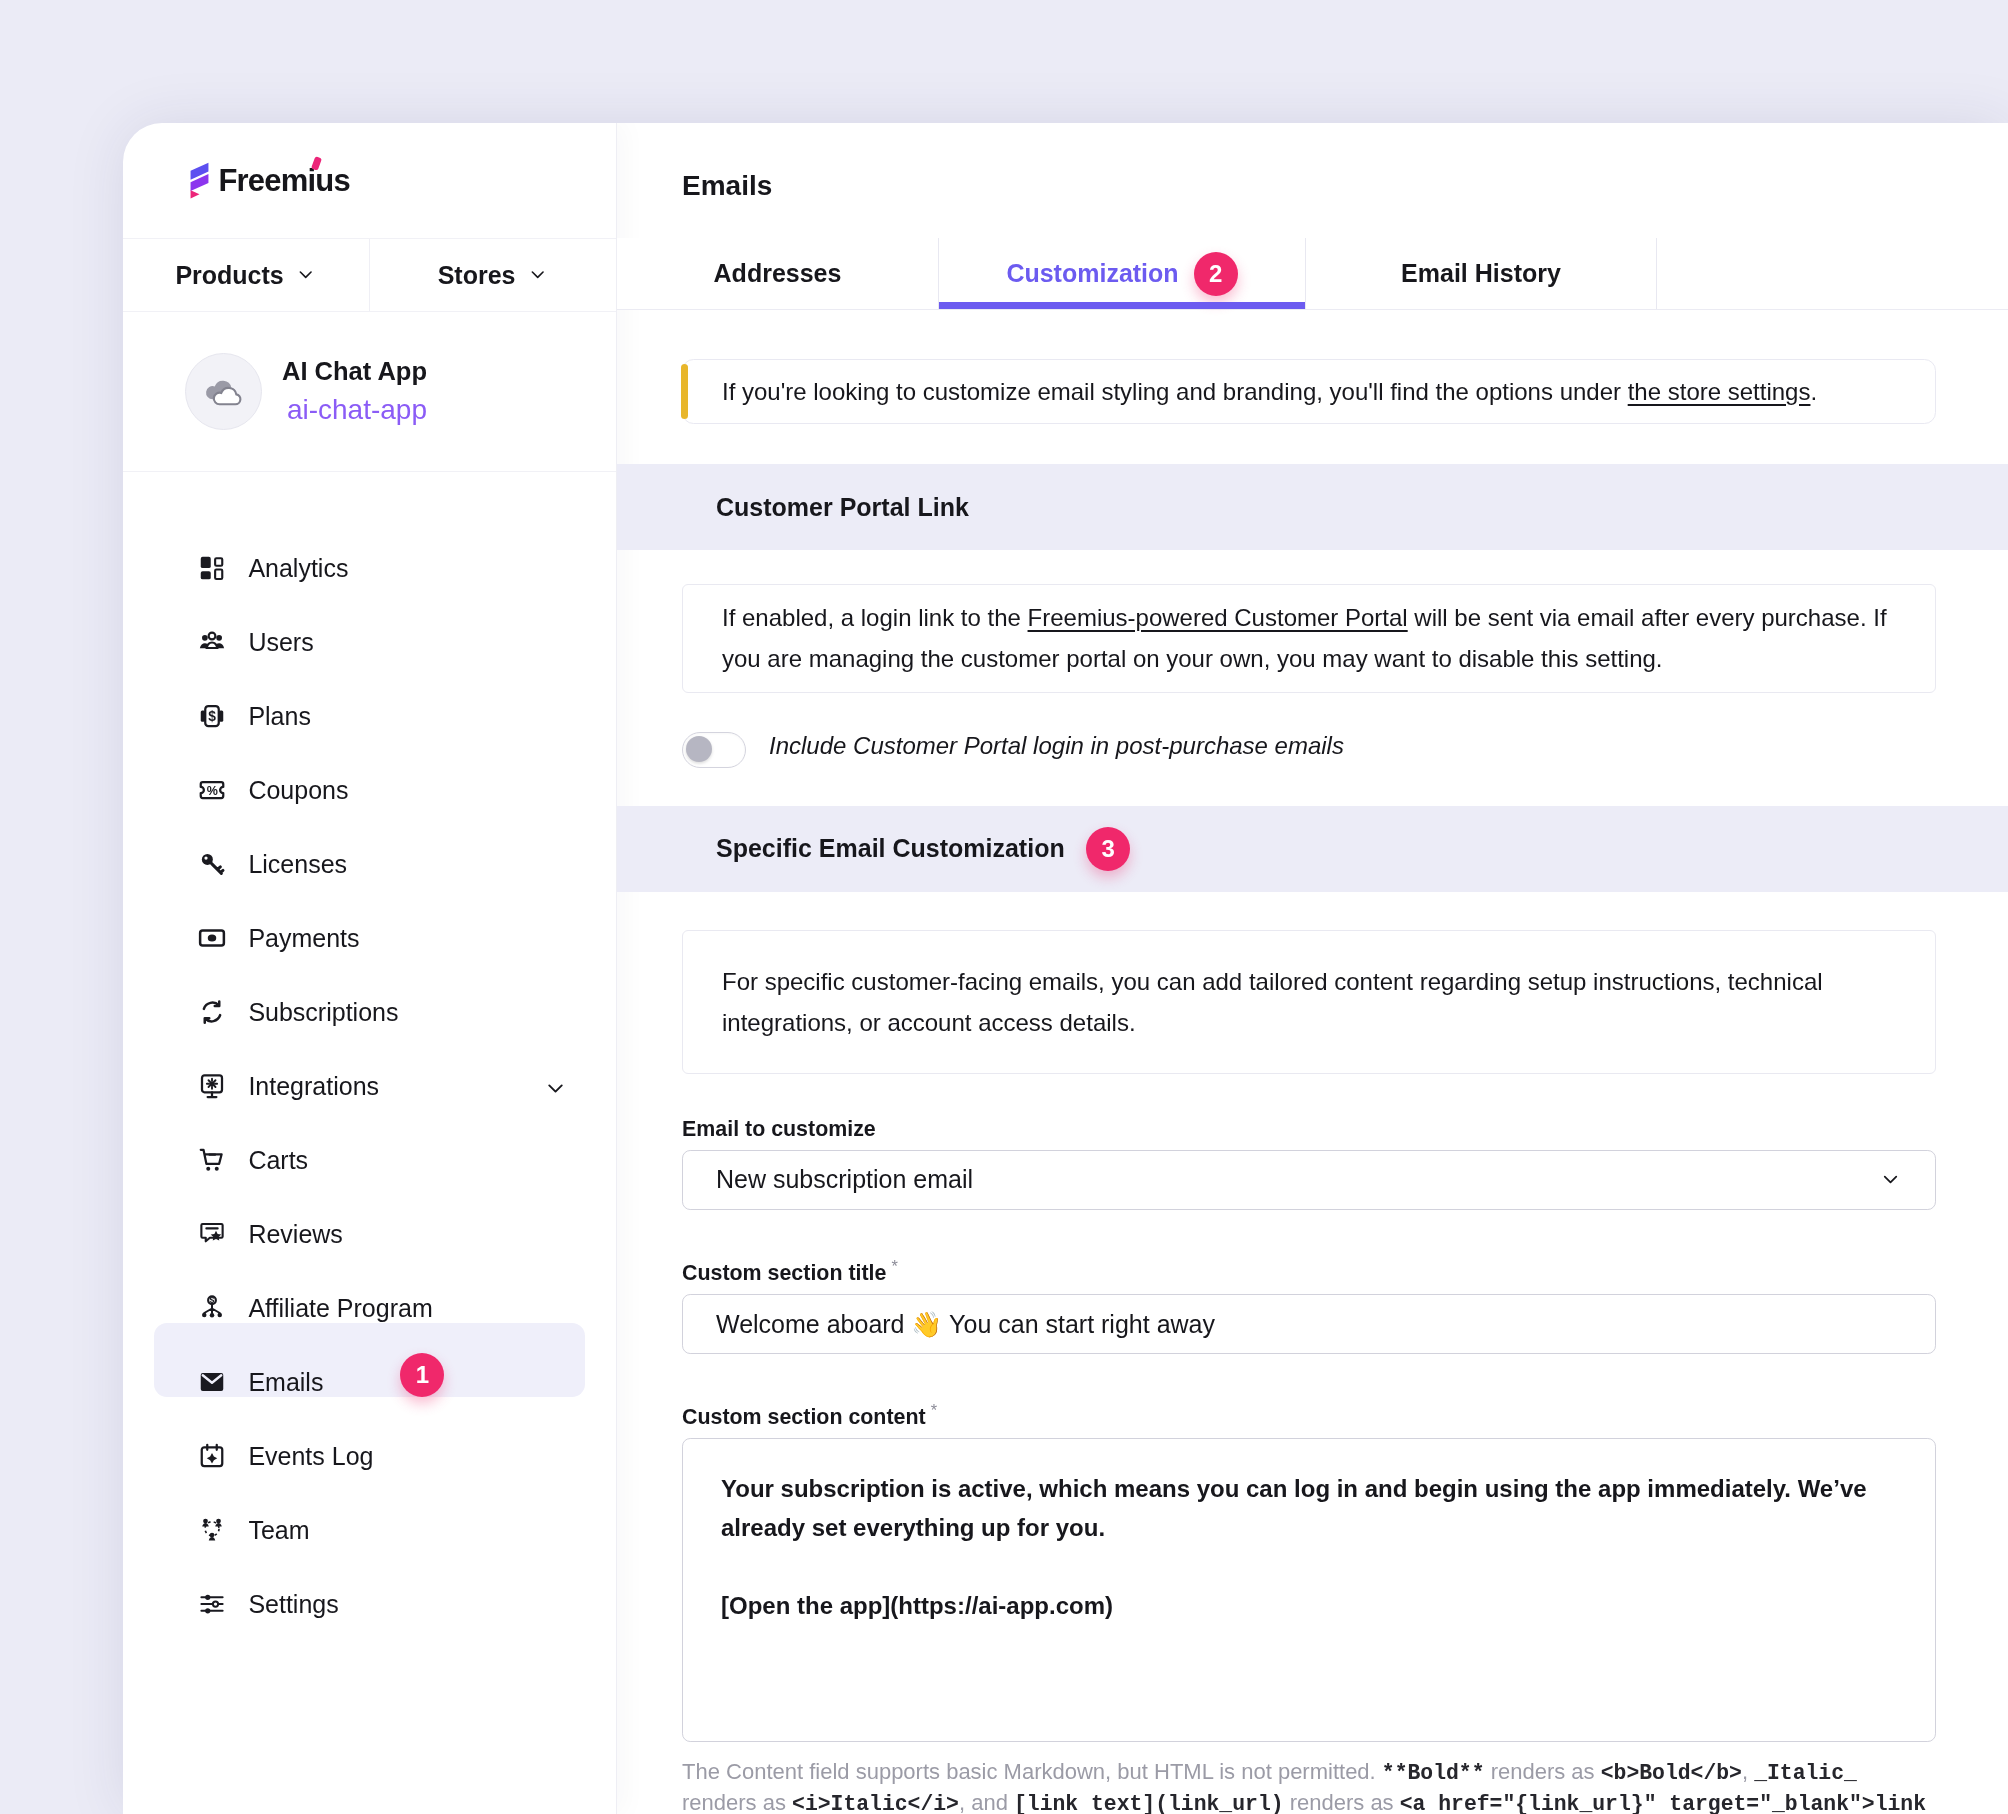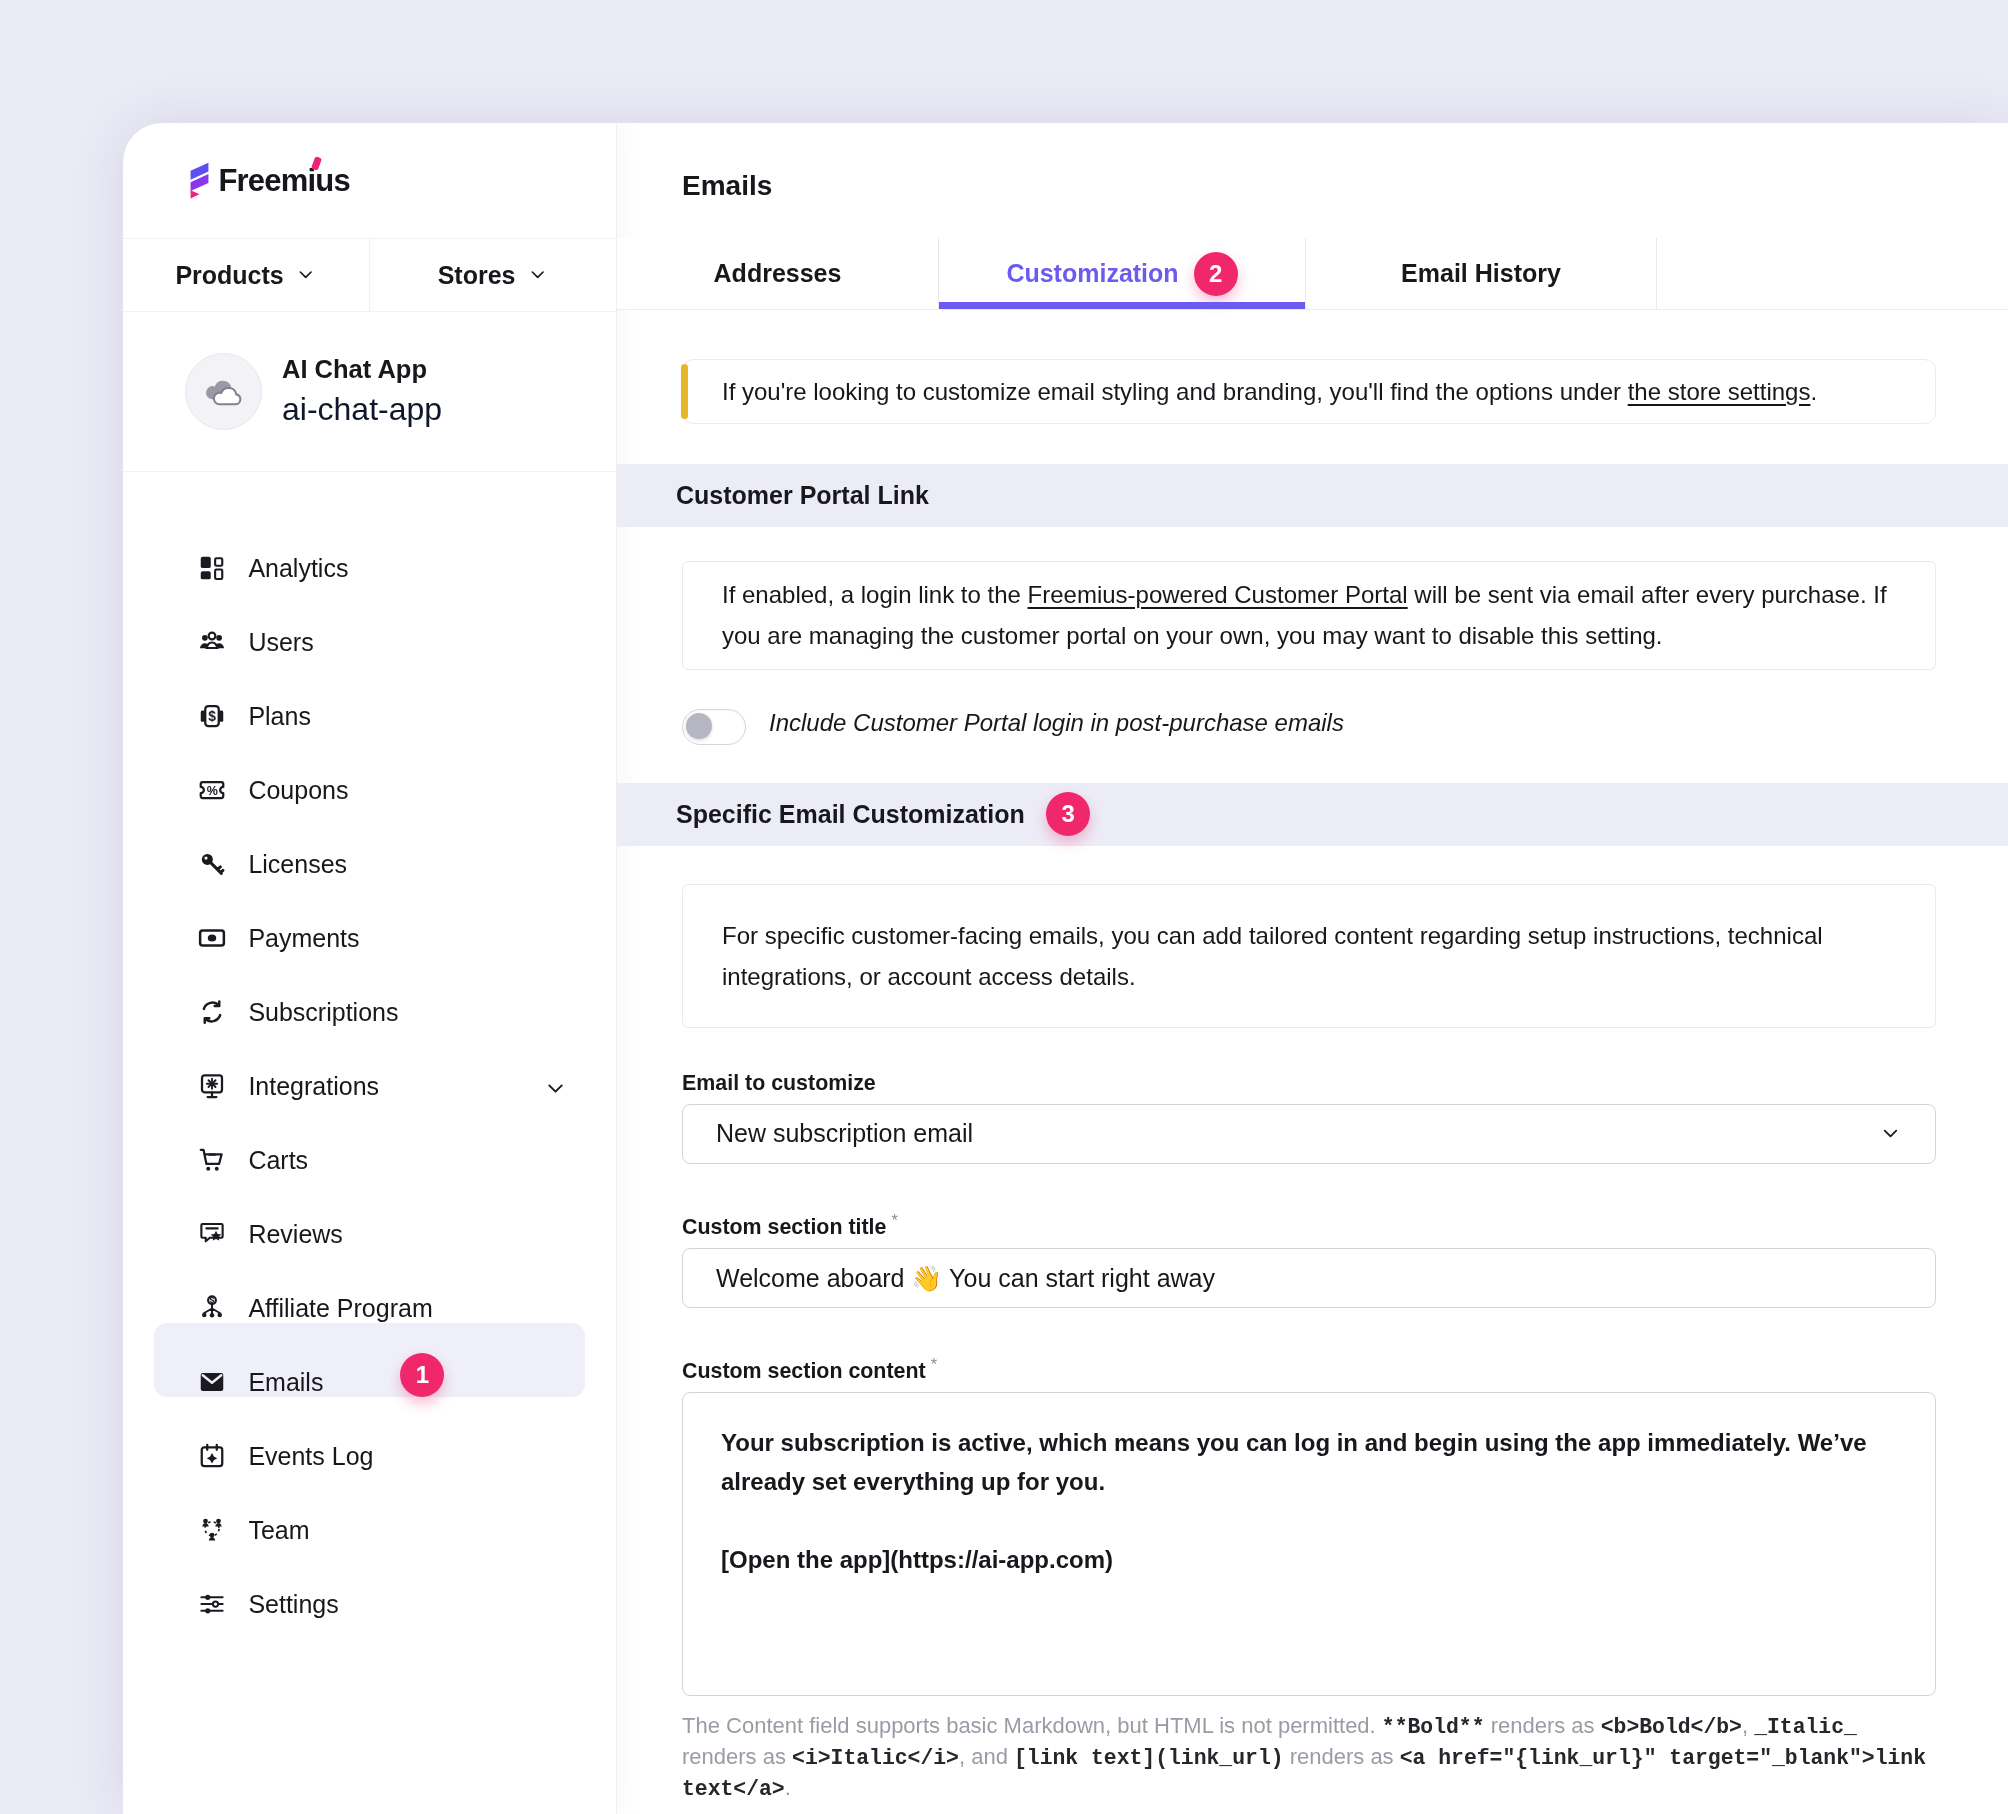--- a/index.html
+++ b/index.html
@@ -31,21 +31,21 @@
   .nav-cell { flex:1; display:flex; align-items:center; justify-content:center; gap:11.5px;
     font-size:25px; font-weight:600; cursor:pointer; }
   .nav-cell + .nav-cell { border-left:1.6px solid #EFEFF5; }
   .chev { width:21.4px; height:21.4px; }
   .app-row { height:160px; display:flex; align-items:center; padding-left:62px; border-bottom:0.8px solid #F1F1F6; }
   .avatar { width:77px; height:77px; border-radius:50%; background:#F2F2F7; border:0.8px solid #E6E6EE;
     display:flex; align-items:center; justify-content:center; }
   .avatar svg { width:43px; }
   .app-meta { margin-left:20px; }
   .app-name { font-size:25.5px; font-weight:700; }
-  .app-slug { font-size:32px; color:#0f172a; margin-top:7.4px; }
+  .app-slug { font-size:28px; color:#8b5cf6; margin-top:7.4px;text-align:right; }
   .menu { padding-top:37px; display:flex; flex-direction:column; }
   .mi { height:74px; display:flex; align-items:flex-end; padding-left:74px; cursor:pointer; }
   .mi.active { margin:0 31px; padding-left:43px; background:#EFEFFA; border-radius:13px; }
   .mi-icon { width:30px; height:30px; flex:0 0 30px; color:#1A1A20; }
   .mi-icon svg { width:30px; height:30px; display:block; }
   .mi-label { margin-left:21.4px; font-size:25px; }
   .mi-badge { margin-left:77px; }
   .mi-chevron { margin-left:auto; margin-right:48px; width:25px; height:25px; }
   
   .badge {
@@ -66,22 +66,22 @@
   .tab.active { color:#6C5BF0; }
   .tab.active::after { content:""; position:absolute; left:0; right:0; bottom:0; height:7.4px; background:#6C5BF0; }
   .tab-filler { flex:1; }
   
   .content { flex:1; overflow:hidden; }
   .callout { margin:49px 72px 0 65px; height:65px; position:relative;
     border:1.6px solid #E9E9F2; border-radius:11.5px; display:flex; align-items:center;
     padding-left:39px; font-size:24px; background:#fff; }
   .callout-bar { position:absolute; left:-1.6px; top:4.1px; bottom:4.1px; width:6.6px; border-radius:5px; background:#E8B62B; }
   .link { text-decoration:underline; text-underline-offset:4.1px; text-decoration-thickness:1.6px; color:inherit; cursor:pointer; }
-  .section-header { margin-top:40px; height:63px; background:#ECECF7; display:flex; align-items:center;
-    padding-left:59px; font-size:25px; font-weight:700; gap:21.4px; }
+  .section-header { margin-top:40px; height:86px; background:#ECECF7; display:flex; align-items:center;
+    padding-left:99px; font-size:25px; font-weight:700; gap:21.4px; }
   .section-header.second { margin-top:38px; }
   .info-box { margin:34px 72px 0 65px; border:1.6px solid #E9E9F1; border-radius:6px;
     padding:12.3px 39px; font-size:24px; line-height:41px; }
   .info-box.pad-lg { margin-top:38px; padding:30px 39px; }
   .toggle-row { margin:39px 72px 0 65px; display:flex; align-items:flex-start; gap:23px;font-style:italic; }
   .toggle { width:64px; height:36px; border-radius:18px; background:#fff; border:1.6px solid #D4D4DE;
     position:relative; cursor:pointer; flex:0 0 64px; box-shadow:inset 0 0.8px 2.5px rgba(0,0,0,.04); }
   .toggle-knob { position:absolute; left:3.3px; top:3.3px; width:26px; height:26px; border-radius:50%;
     background:#B6B6C2; box-shadow:0 1.6px 3.3px rgba(0,0,0,.15); }
   .toggle-label { font-size:24px; }

